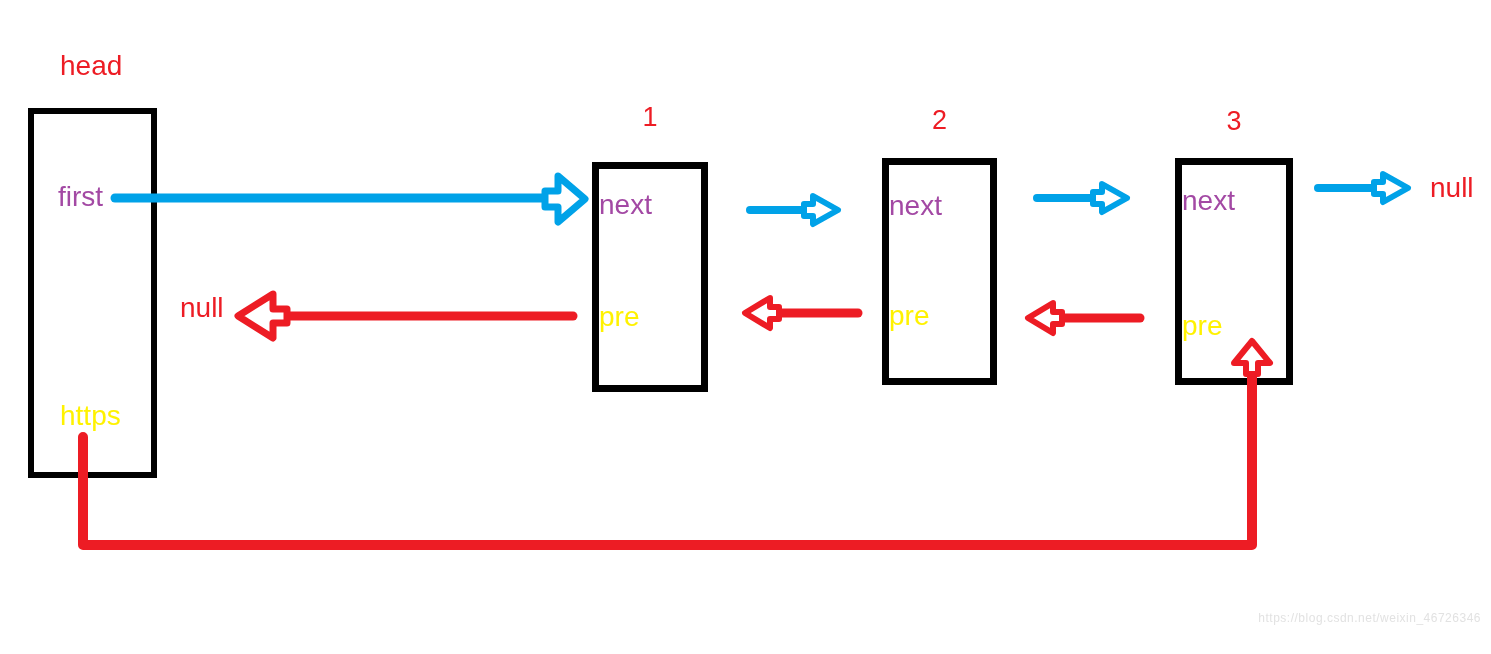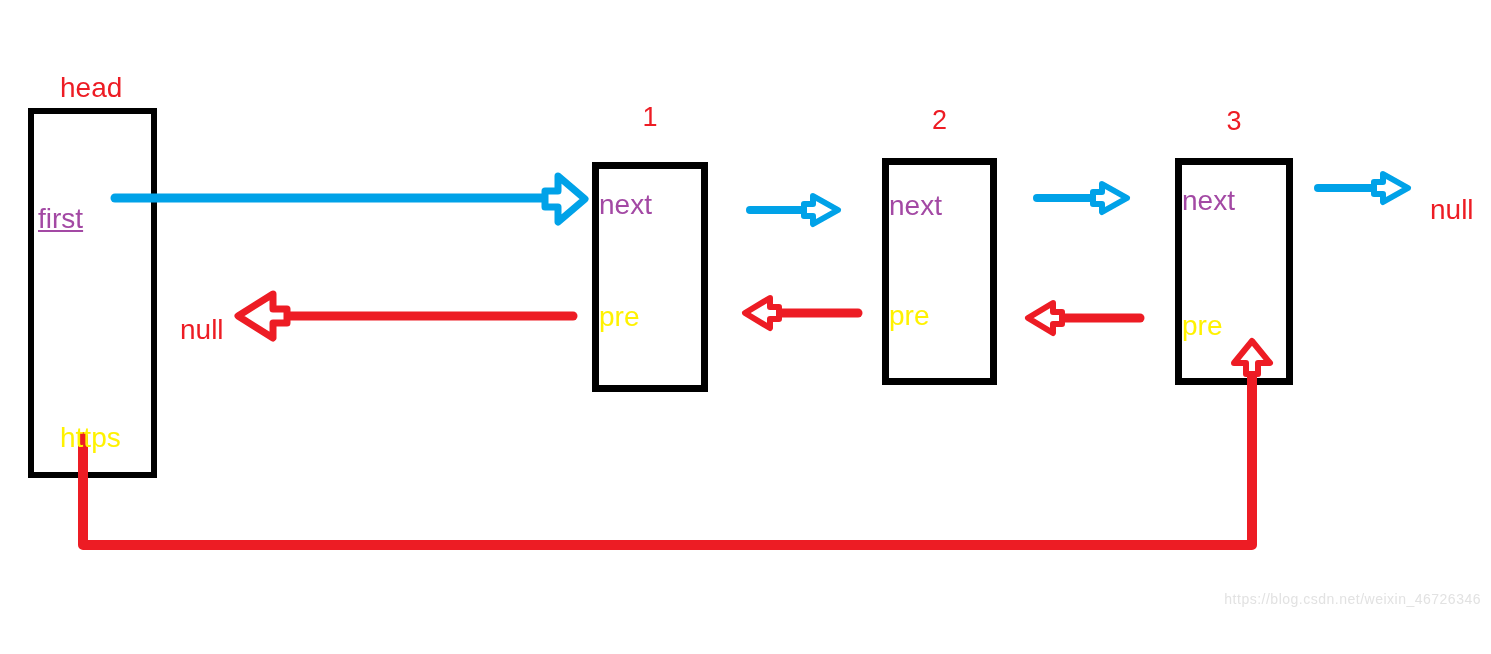--- a/index.html
+++ b/index.html
@@ -29,28 +29,27 @@
   #node-2 { left: 882px; top: 158px; width: 115px; height: 227px; }
   #node-3 { left: 1175px; top: 158px; width: 118px; height: 227px; }
 
   
   .lbl {
     position: absolute;
     font-size: 28px;
     line-height: 1;
     white-space: nowrap;
     z-index: 3;
-    margin-top: 22px;
   }
   .red    { color: var(--red, #ED1C24); }
   .purple { color: var(--purple, #A349A4); }
   .yellow { color: var(--yellow, #FFF200); }
 
   #head-label   { left: 60px;  top: 52px;  }
-  #first-label  { left: 38px;  top: 183px; text-decoration: underline; }
+  #first-label  { left: 58px;  top: 183px; }
   #last-label   { left: 60px;  top: 402px; }
 
   .node-number {
     position: absolute;
     font-size: 27px;
     text-align: center;
     z-index: 3;
   }
   #num-1 { left: 592px;  top: 102px; width: 116px; }
   #num-2 { left: 882px;  top: 105px; width: 115px; }
@@ -69,22 +68,22 @@
   #node-2 .pre-label  { top: 137px; }
   #node-3 .next-label { top: 22px; }
   #node-3 .pre-label  { top: 147px; }
 
   #null-left  { left: 180px;  top: 294px; }
   #null-right { left: 1430px; top: 174px; }
 
   #watermark {
     position: absolute;
     right: 10px;
-    top: 591px;
-    font-size: 14px;
+    top: 611px;
+    font-size: 12px;
     letter-spacing: 0.5px;
     color: var(--wm, #E2E2E2);
     z-index: 3;
   }
 
   
   #arrows {
     position: absolute;
     left: 0; top: 0;
     width: 1491px;

